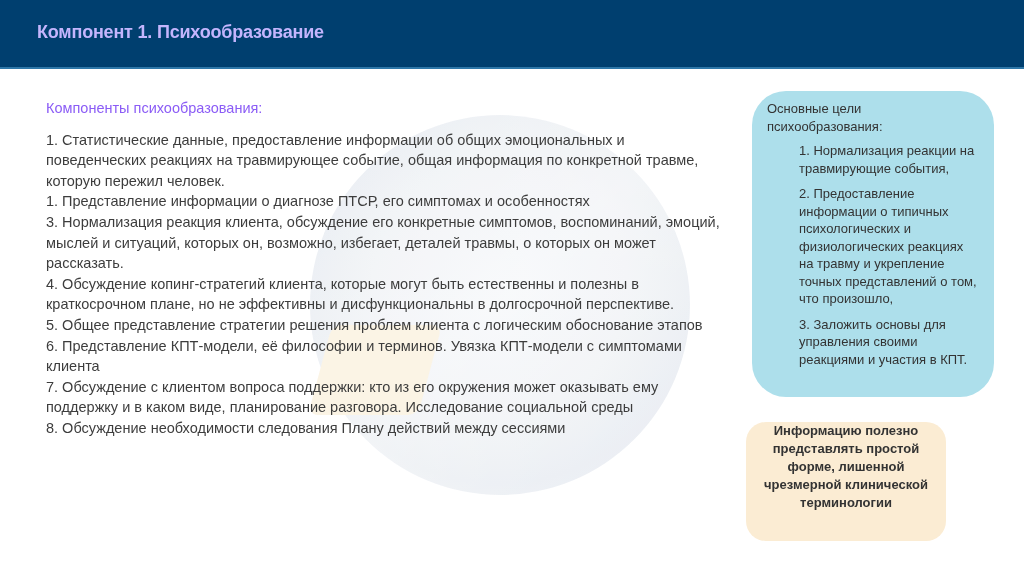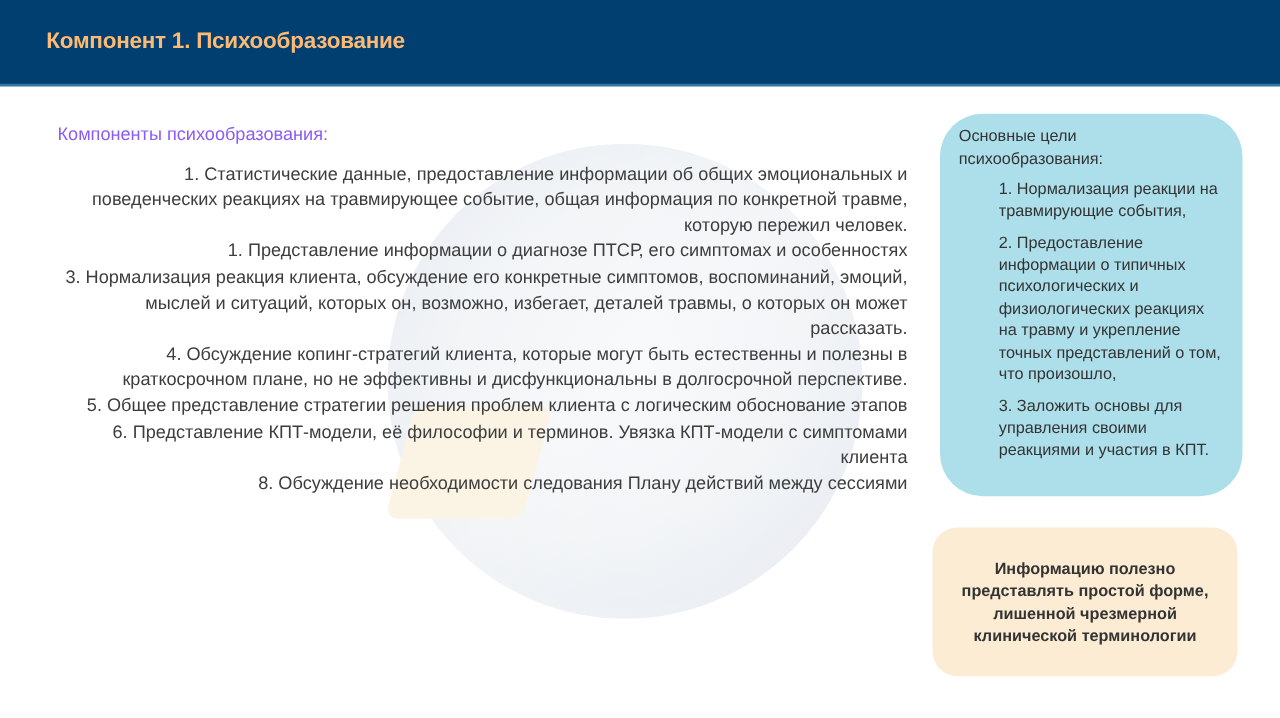--- a/index.html
+++ b/index.html
@@ -9,21 +9,21 @@
     font-family: "Liberation Sans", "DejaVu Sans", sans-serif;
     color: #3a3a3a;
   }
   .header {
     position: absolute; left: 0; top: 0; width: 1024px; height: 67px;
     background: #003f6f;
     border-bottom: 2px solid #2e77a8;
   }
   .header-title {
     position: absolute; left: 37px; top: 22px;
-    font-size: 18px; font-weight: bold; color: #fdba74;
+    font-size: 18px; font-weight: bold; color: #c4b5fd;
     letter-spacing: -0.2px;
   }
   .logo {
     position: absolute; left: 904px; top: 10px; width: 110px; height: 48px;
   }
   .logo-circle {
     position: absolute; left: 0; top: 2px; width: 40px; height: 40px; border-radius: 50%;
     background: radial-gradient(circle at 40% 35%, #e8eef5 0%, #b7c9de 35%, #6d8fb7 60%, #3d6a9a 80%);
     border: 2px solid #cfdbe8; overflow: hidden; box-sizing: border-box;
   }
@@ -49,33 +49,33 @@
   }
   .watermark::before {
     content: ""; position: absolute; left: 10px; top: 210px; width: 110px; height: 90px;
     background: #fbf3e3; transform: skewX(-15deg); border-radius: 10px;
   }
   .main {
     position: absolute; left: 46px; top: 98px; width: 680px;
     font-size: 14.5px; line-height: 20.6px; color: #3d3d3d;
   }
   .main-heading { margin-bottom: 11px; font-size: 14.5px; color: #8b5cf6; }
-  .main-list { margin: 0; padding: 0; list-style: none; text-align: right; }
+  .main-list { margin: 0; padding: 0; list-style: none; }
   .main-list li { margin: 0; }
   .goals-box {
     position: absolute; left: 752px; top: 91px; width: 242px; height: 306px;
     background: #addfeb; border-radius: 34px; box-sizing: border-box;
     padding: 9px 14px 0 15px; font-size: 13px; line-height: 17.5px; color: #333;
   }
   .goals-title { margin-bottom: 7px; }
   .goals-item { margin-bottom: 8px; margin-left: 32px; }
   .note-box {
-    position: absolute; left: 746px; top: 422px; width: 244px; height: 119px;
+    position: absolute; left: 746px; top: 422px; width: 200px; height: 119px;
     background: #fbecd3; border-radius: 20px; box-sizing: border-box;
-    display: flex; align-items: center; justify-content: center; text-align: center;
+    display: flex; align-items: flex-start; justify-content: center; text-align: center;
     padding: 0 18px; font-size: 13px; line-height: 18px; font-weight: bold; color: #333;
   }
 </style>
 </head>
 <body>
 
 <div class="header">
   <div class="header-title">Компонент 1. Психообразование</div>
 </div>
 
@@ -83,20 +83,21 @@
 
 <div class="main">
   <div class="main-heading">Компоненты психообразования:</div>
   <ul class="main-list">
     <li>1. Статистические данные, предоставление информации об общих эмоциональных и поведенческих реакциях на травмирующее событие, общая информация по конкретной травме, которую пережил человек.</li>
     <li>1. Представление информации о диагнозе ПТСР, его симптомах и особенностях</li>
     <li>3. Нормализация реакция клиента, обсуждение его конкретные симптомов, воспоминаний, эмоций, мыслей и ситуаций, которых он, возможно, избегает, деталей травмы, о которых он может рассказать.</li>
     <li>4. Обсуждение копинг-стратегий клиента, которые могут быть естественны и полезны в краткосрочном плане, но не эффективны и дисфункциональны в долгосрочной перспективе.</li>
     <li>5. Общее представление стратегии решения проблем клиента с логическим обоснование этапов</li>
     <li>6. Представление КПТ-модели, её философии и терминов. Увязка КПТ-модели с симптомами клиента</li>
+    <li>7. Обсуждение с клиентом вопроса поддержки: кто из его окружения может оказывать ему поддержку и в каком виде, планирование разговора. Исследование социальной среды</li>
     <li>8. Обсуждение необходимости следования Плану действий между сессиями</li>
   </ul>
 </div>
 
 <div class="goals-box">
   <div class="goals-title">Основные цели психообразования:</div>
   <div class="goals-item">1. Нормализация реакции на травмирующие события,</div>
   <div class="goals-item">2. Предоставление информации о типичных психологических и физиологических реакциях на травму и укрепление точных представлений о том, что произошло,</div>
   <div class="goals-item">3. Заложить основы для управления своими реакциями и участия в КПТ.</div>
 </div>

